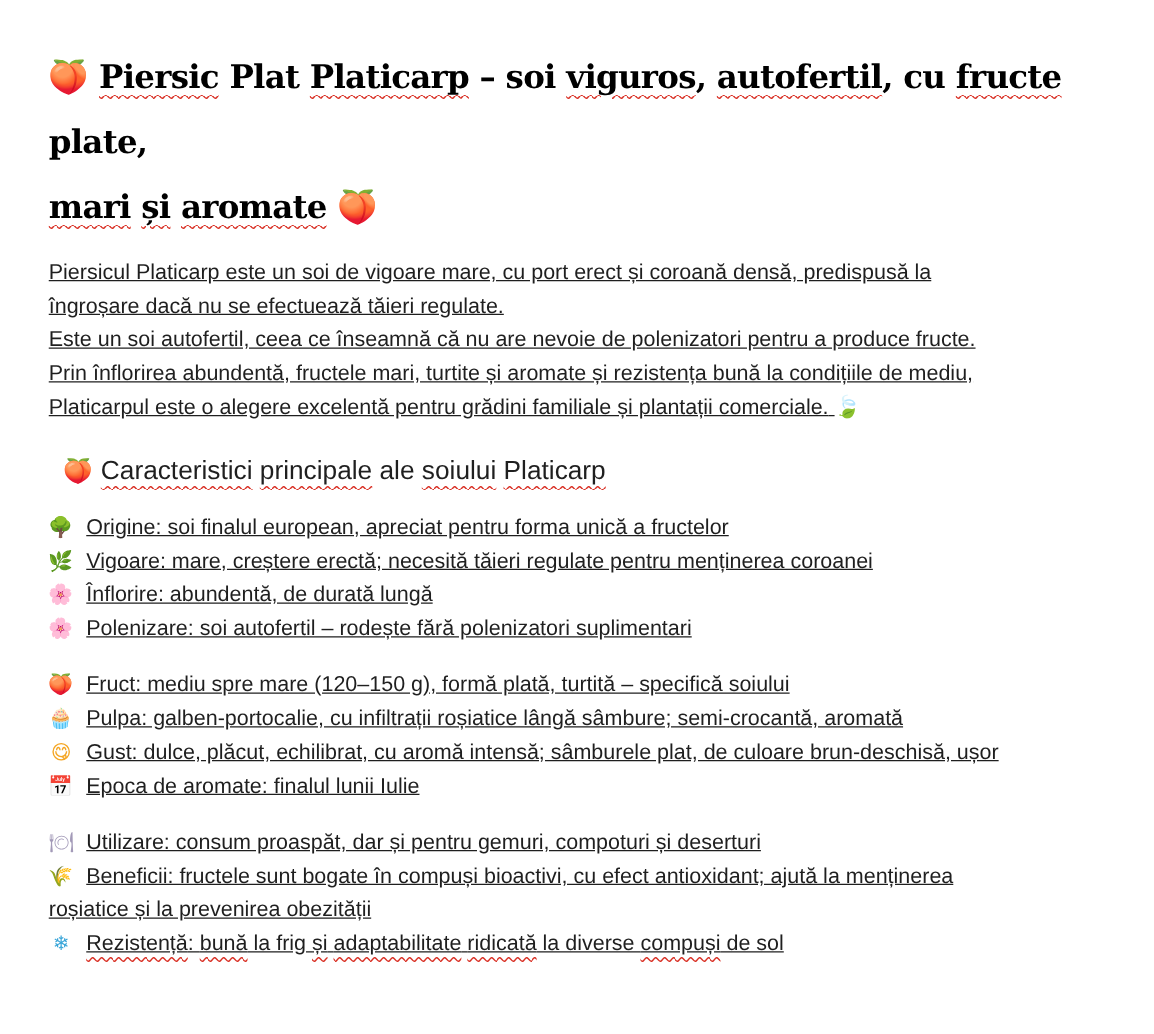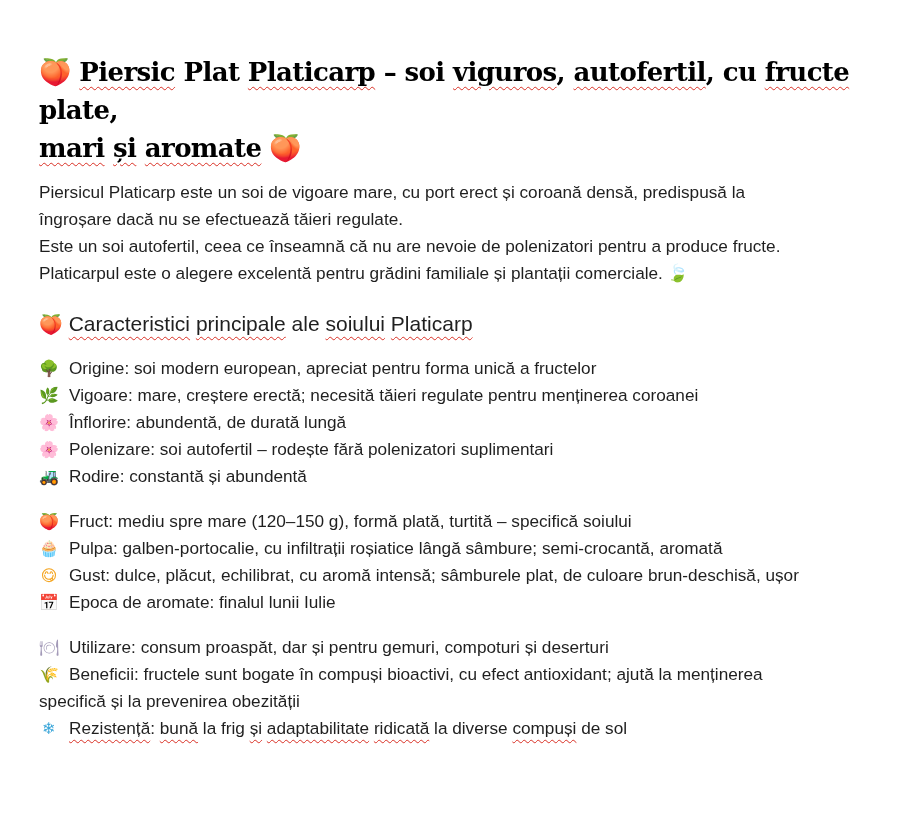--- a/index.html
+++ b/index.html
@@ -18,49 +18,50 @@
     .doc {
       position: absolute;
       left: 39px;
       top: 36px;
       width: 860px;
     }
     .title {
       font-family: "DejaVu Serif", "Liberation Serif", serif;
       font-weight: bold;
       font-size: 26px;
-      line-height: 38px;
+      line-height: 52px;
       color: #000;
-      margin: 17px 0 12px 0;
+      margin: 0 0 12px 0;
       letter-spacing: -0.6px;
     }
     .sp {
       text-decoration: underline wavy #d93025;
       text-decoration-thickness: 1px;
       text-underline-offset: 5px;
     }
     .emoji {
       font-family: "DejaVu Sans", sans-serif;
       font-weight: normal;
       display: inline-block;
     }
     .title .emoji {
       font-size: 26px;
       color: #f47a4d;
     }
     .intro p, .list-line {
       font-size: 17.2px;
       line-height: 27px;
       margin: 0;
+      text-decoration: underline;
     }
     .intro { margin-bottom: 22px; }
     .section-heading {
       font-size: 21px;
       line-height: 30px;
-      margin: 0 0 16px 0;
+      margin: 0 0 16px 12px;
       font-weight: normal;
     }
     .section-heading .emoji { font-size: 19px; color: #f47a4d; margin-right: 6px; }
     .group { margin-bottom: 18px; }
     .list-line .emoji {
       width: 20px;
       margin-right: 10px;
       font-size: 16px;
       text-align: center;
     }
@@ -87,42 +88,42 @@
     <span class="emoji">🍑</span>
     <span class="sp">Piersic</span><span> </span><span>Plat</span><span> </span><span class="sp">Platicarp</span><span> – soi </span><span class="sp">viguros</span><span>, </span><span class="sp">autofertil</span><span>, cu </span><span class="sp">fructe</span><span> plate,</span><br>
     <span class="sp">mari</span><span> </span><span class="sp">și</span><span> </span><span class="sp">aromate</span>
     <span class="emoji">🍑</span>
   </h1>
 
   <div class="intro">
     <p>Piersicul Platicarp este un soi de vigoare mare, cu port erect și coroană densă, predispusă la</p>
     <p>îngroșare dacă nu se efectuează tăieri regulate.</p>
     <p>Este un soi autofertil, ceea ce înseamnă că nu are nevoie de polenizatori pentru a produce fructe.</p>
+    <p>Prin înflorirea abundentă, fructele mari, turtite și aromate și rezistența bună la condițiile de mediu,</p>
     <p><span>Platicarpul este o alegere excelentă pentru grădini familiale și plantații comerciale.</span> <span class="emoji e-leaf">🍃</span></p>
   </div>
 
   <h2 class="section-heading">
     <span class="emoji">🍑</span><span class="sp">Caracteristici</span><span> </span><span class="sp">principale</span><span> ale </span><span class="sp">soiului</span><span> </span><span class="sp">Platicarp</span>
   </h2>
 
   <div class="group">
-    <div class="list-line"><span class="emoji e-tree">🌳</span><span>Origine: soi modern european, apreciat pentru forma unică a fructelor</span></div>
+    <div class="list-line"><span class="emoji e-tree">🌳</span><span>Origine: soi finalul european, apreciat pentru forma unică a fructelor</span></div>
     <div class="list-line"><span class="emoji e-herb">🌿</span><span>Vigoare: mare, creștere erectă; necesită tăieri regulate pentru menținerea coroanei</span></div>
     <div class="list-line"><span class="emoji e-blossom">🌸</span><span>Înflorire: abundentă, de durată lungă</span></div>
     <div class="list-line"><span class="emoji e-blossom">🌸</span><span>Polenizare: soi autofertil – rodește fără polenizatori suplimentari</span></div>
-    <div class="list-line"><span class="emoji e-tractor">🚜</span><span>Rodire: constantă și abundentă</span></div>
   </div>
 
   <div class="group">
     <div class="list-line"><span class="emoji e-peach">🍑</span><span>Fruct: mediu spre mare (120–150 g), formă plată, turtită – specifică soiului</span></div>
     <div class="list-line"><span class="emoji e-cup">🧁</span><span>Pulpa: galben-portocalie, cu infiltrații roșiatice lângă sâmbure; semi-crocantă, aromată</span></div>
     <div class="list-line"><span class="emoji e-smile">😋</span><span>Gust: dulce, plăcut, echilibrat, cu aromă intensă; sâmburele plat, de culoare brun-deschisă, ușor</span></div>
     <div class="list-line"><span class="emoji e-calendar">📅</span><span>Epoca de aromate: finalul lunii Iulie</span></div>
   </div>
 
   <div class="group">
     <div class="list-line"><span class="emoji e-plate">🍽</span><span>Utilizare: consum proaspăt, dar și pentru gemuri, compoturi și deserturi</span></div>
     <div class="list-line"><span class="emoji e-sheaf">🌾</span><span>Beneficii: fructele sunt bogate în compuși bioactivi, cu efect antioxidant; ajută la menținerea</span></div>
-    <div class="list-line">specifică și la prevenirea obezității</div>
+    <div class="list-line">roșiatice și la prevenirea obezității</div>
     <div class="list-line"><span class="emoji e-snow">❄</span><span class="sp">Rezistență</span><span>: </span><span class="sp">bună</span><span> la frig </span><span class="sp">și</span><span> </span><span class="sp">adaptabilitate</span><span> </span><span class="sp">ridicată</span><span> la diverse </span><span class="sp">compuși</span><span> de sol</span></div>
   </div>
 
 </div>
 
 </body></html>

